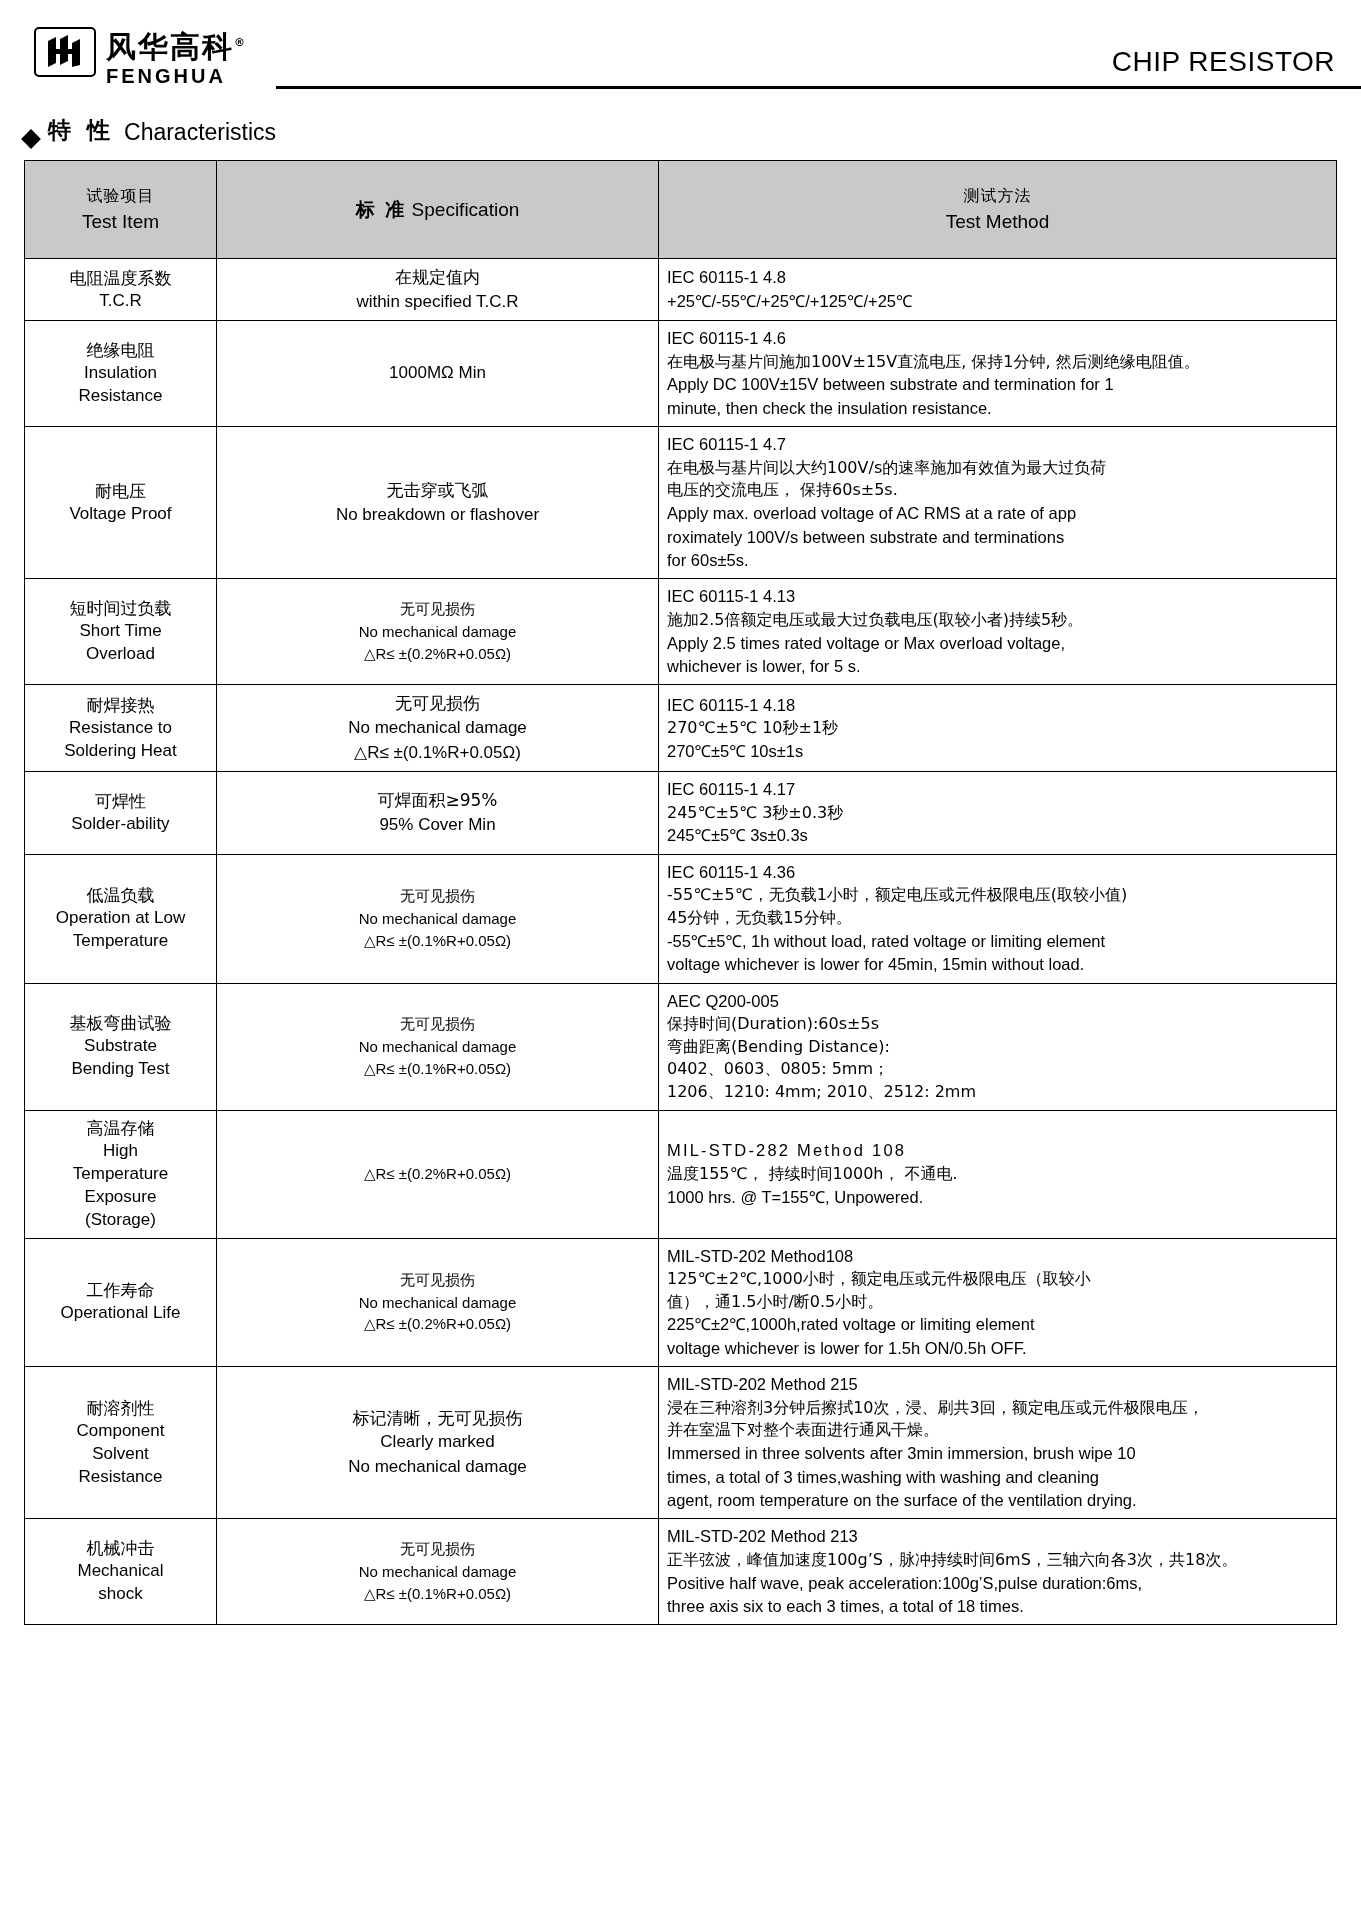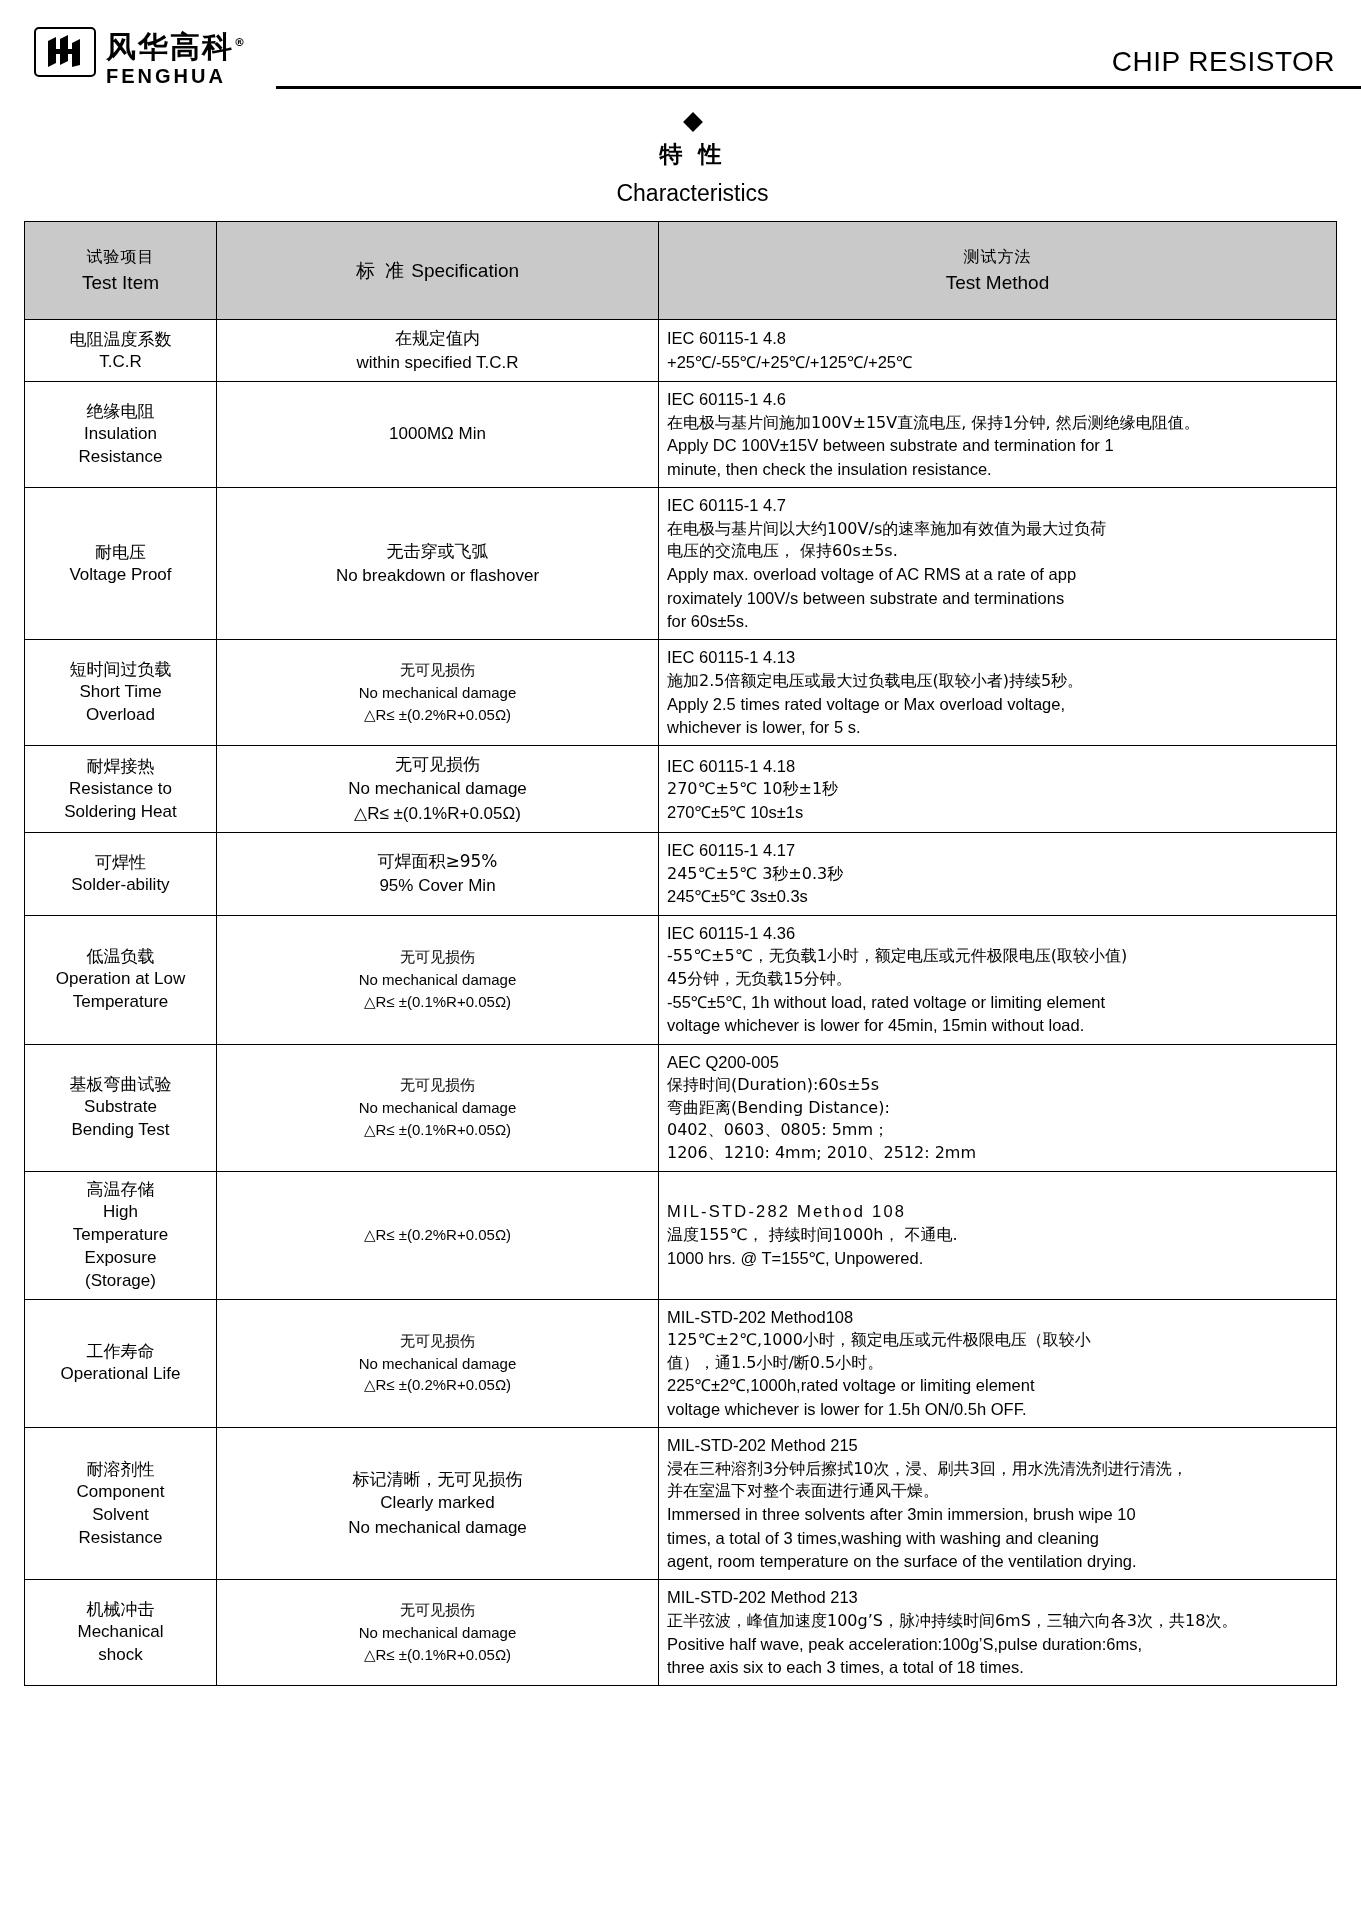--- a/index.html
+++ b/index.html
@@ -85,25 +85,24 @@
   }
   .header-rule-wrap {
     width: 1085px;
     margin-left: auto;
     margin-right: 0;
   }
 
   
   .section-title {
     display: flex;
-    align-items: center;
+    align-items: flex-end;
     gap: 10px;
     margin: 26px 0 14px 24px;
     font-size: 23px;
-    flex-direction: column;
   }
   .diamond {
     width: 14px;
     height: 14px;
     background: #000;
     transform: rotate(45deg);
     display: inline-block;
   }
   .section-title .cn {
     font-weight: bold;
@@ -143,20 +142,21 @@
   th .en {
     font-size: 19px;
     display: block;
   }
   th .one-line {
     font-size: 19px;
   }
   th .one-line .cnin {
     font-family: "DejaVu Sans", sans-serif;
     letter-spacing: 2px;
+    font-weight: bold;
   }
 
   col.c1 { width: 192px; }
   col.c2 { width: 442px; }
   col.c3 { width: 678px; }
 
   td.item {
     text-align: center;
     font-size: 17px;
     line-height: 1.35;
@@ -446,21 +446,21 @@
             <span class="en">Solvent</span>
             <span class="en">Resistance</span>
           </td>
           <td class="spec">
             <span class="cn">标记清晰，无可见损伤</span>
             <span class="" style="display: block;">Clearly marked</span>
             <span class="" style="display: block;">No mechanical damage</span>
           </td>
           <td class="method">
             <span class="en">MIL-STD-202 Method 215</span>
-            <span class="cn">浸在三种溶剂3分钟后擦拭10次，浸、刷共3回，用水洗清洗剂进行清洗，</span>
+            <span class="cn">浸在三种溶剂3分钟后擦拭10次，浸、刷共3回，额定电压或元件极限电压，</span>
             <span class="cn">并在室温下对整个表面进行通风干燥。</span>
             <span class="en">Immersed in three solvents after 3min immersion, brush wipe 10</span>
             <span class="en">times, a total of 3 times,washing with washing and cleaning</span>
             <span class="en">agent, room temperature on the surface of the ventilation drying.</span>
           </td>
         </tr>
         <tr>
           <td class="item">
             <span class="cn">机械冲击</span>
             <span class="en">Mechanical</span>

